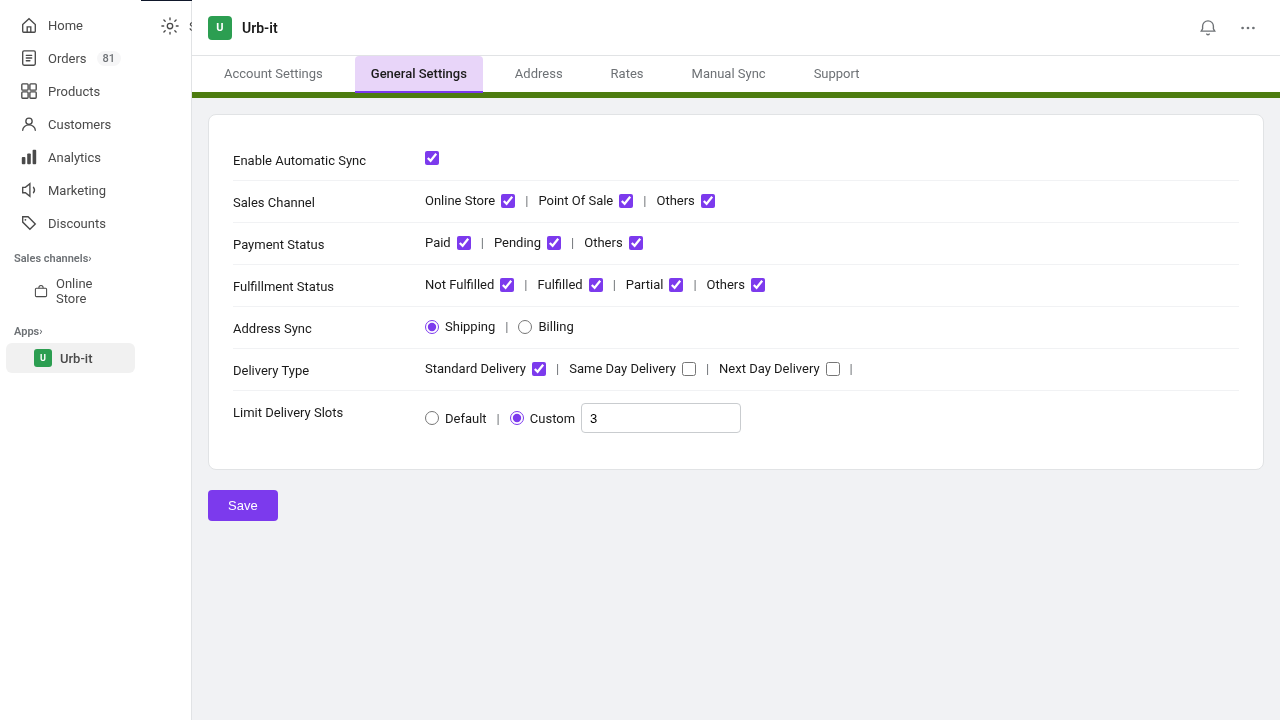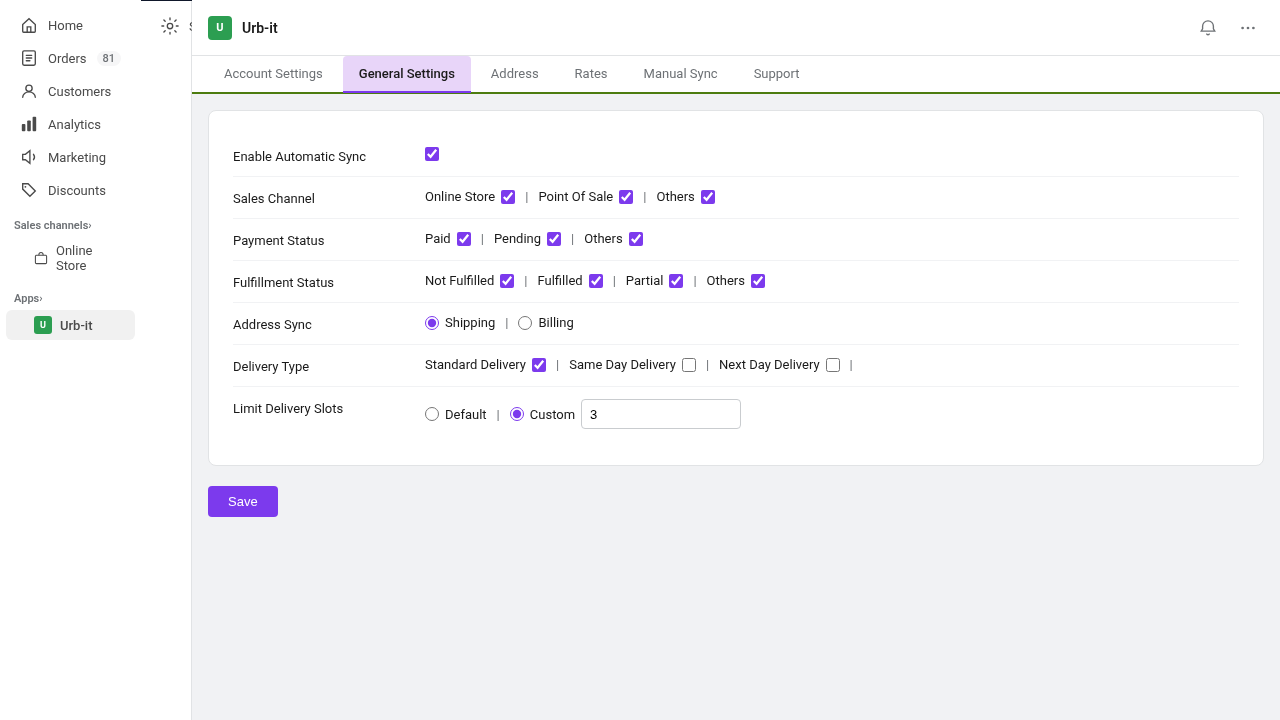--- a/index.html
+++ b/index.html
@@ -125,25 +125,25 @@
       align-items: center;
       justify-content: center;
       border-radius: 4px;
       color: #6d7175;
       font-size: 16px;
     }
 
     
     .tabs-bar {
       background: #fff;
-      border-bottom: 2px solid #4d7c0f;
+      border-bottom: 6px solid #4d7c0f;
       display: flex;
       align-items: center;
       padding: 0 16px;
-      gap: 4px;
+      gap: 16px;
     }
     .tab {
       padding: 10px 16px;
       cursor: pointer;
       font-size: 13px;
       color: #6d7175;
       border-bottom: 2px solid transparent;
       margin-bottom: -1px;
       border-radius: 0;
       white-space: nowrap;
@@ -263,20 +263,31 @@
       <span class="icon">
         <svg width="18" height="18" viewBox="0 0 20 20" fill="none">
           <rect x="3" y="2" width="14" height="16" rx="1.5" stroke="#4a4a4a" stroke-width="1.5"></rect>
           <path d="M7 7h6M7 10h6M7 13h4" stroke="#4a4a4a" stroke-width="1.5" stroke-linecap="round"></path>
         </svg>
       </span>
       <span>Orders</span>
       <span class="badge">81</span>
     </div>
 
+    <div class="sidebar-item">
+      <span class="icon">
+        <svg width="18" height="18" viewBox="0 0 20 20" fill="none">
+          <rect x="2" y="2" width="7" height="7" rx="1" stroke="#4a4a4a" stroke-width="1.5"></rect>
+          <rect x="11" y="2" width="7" height="7" rx="1" stroke="#4a4a4a" stroke-width="1.5"></rect>
+          <rect x="2" y="11" width="7" height="7" rx="1" stroke="#4a4a4a" stroke-width="1.5"></rect>
+          <rect x="11" y="11" width="7" height="7" rx="1" stroke="#4a4a4a" stroke-width="1.5"></rect>
+        </svg>
+      </span>
+      <span>Products</span>
+    </div>
 
     <div class="sidebar-item">
       <span class="icon">
         <svg width="18" height="18" viewBox="0 0 20 20" fill="none">
           <circle cx="10" cy="7" r="3.5" stroke="#4a4a4a" stroke-width="1.5"></circle>
           <path d="M3 17c0-3.314 3.134-6 7-6s7 2.686 7 6" stroke="#4a4a4a" stroke-width="1.5" stroke-linecap="round"></path>
         </svg>
       </span>
       <span>Customers</span>
     </div>

